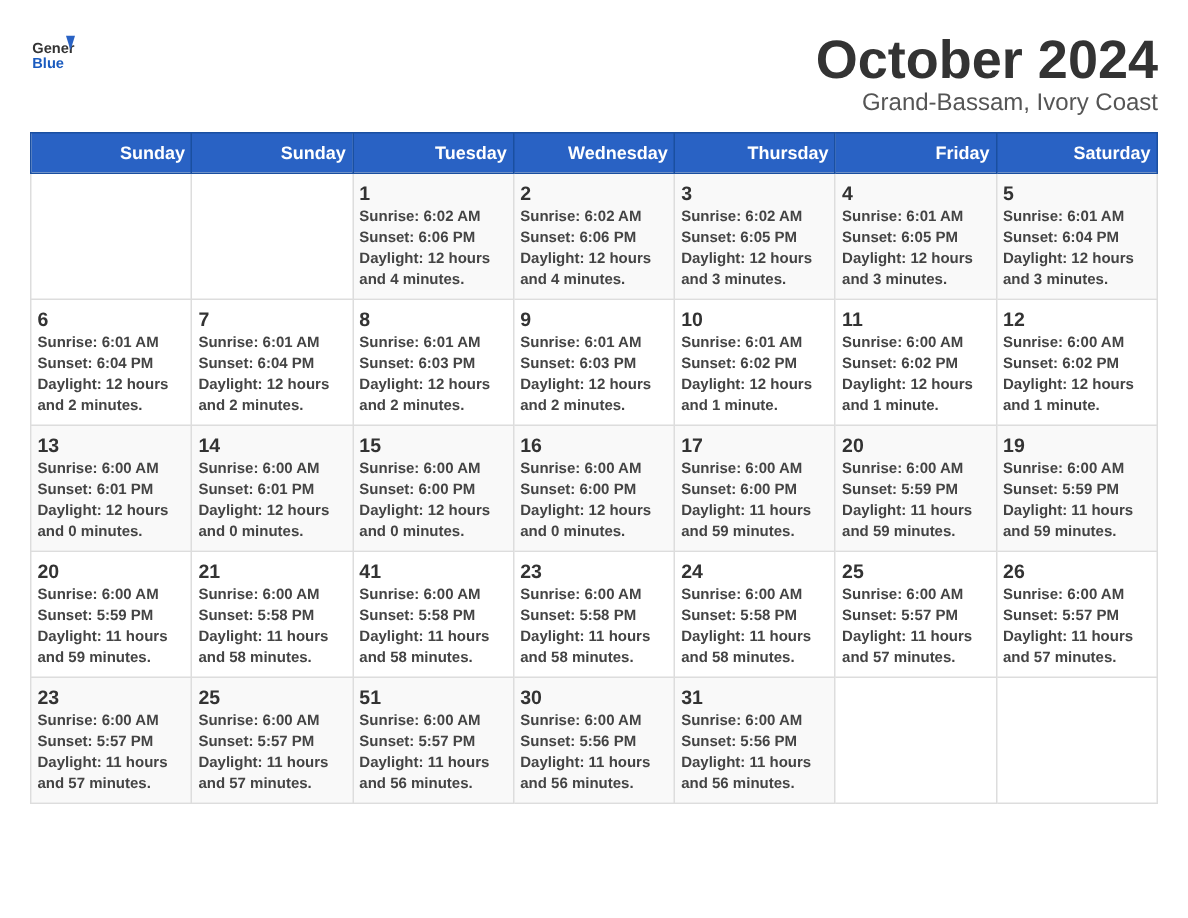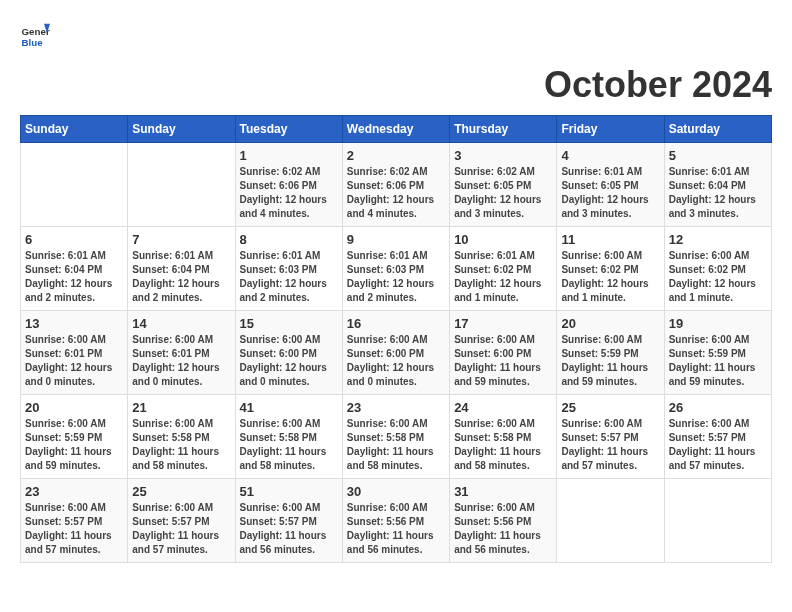--- a/index.html
+++ b/index.html
@@ -26,36 +26,35 @@
       height: 30px;
     }
     .title-area {
       text-align: right;
     }
     .main-title {
       font-size: 36px;
       font-weight: bold;
       color: #333;
       line-height: 1.1;
-      margin-top: 45px;
     }
     .sub-title {
       font-size: 16px;
       color: #555;
     }
     table {
       width: 100%;
       border-collapse: collapse;
       font-size: 11px;
     }
     thead tr th {
       background-color: #2962c4;
       color: #fff;
       padding: 6px 4px;
-      text-align: left;
+      text-align: right;
       font-size: 12px;
       font-weight: bold;
       border: 1px solid #1a4fa0;
     }
     tbody tr td {
       border: 1px solid #ddd;
       padding: 5px 4px;
       vertical-align: top;
       width: 107px;
       background: #fff;
@@ -86,20 +85,21 @@
 <div class="header-area">
   <div class="logo">
     <svg class="logo-icon" viewBox="0 0 40 40">
       <text x="2" y="20" font-size="13" font-weight="bold" fill="#333">General</text>
       <text x="2" y="34" font-size="13" font-weight="bold" fill="#1a5bbf">Blue</text>
       <polygon points="32,5 40,5 36,18" fill="#2962c4"></polygon>
     </svg>
   </div>
   <div class="title-area">
     <div class="main-title">October 2024</div>
+    <div class="sub-title">Grand-Bassam, Ivory Coast</div>
   </div>
 </div>
 
 <table>
   <thead>
     <tr id="header-row">
     <th>Sunday</th>
         <th>Sunday</th>
         <th>Tuesday</th>
         <th>Wednesday</th>

